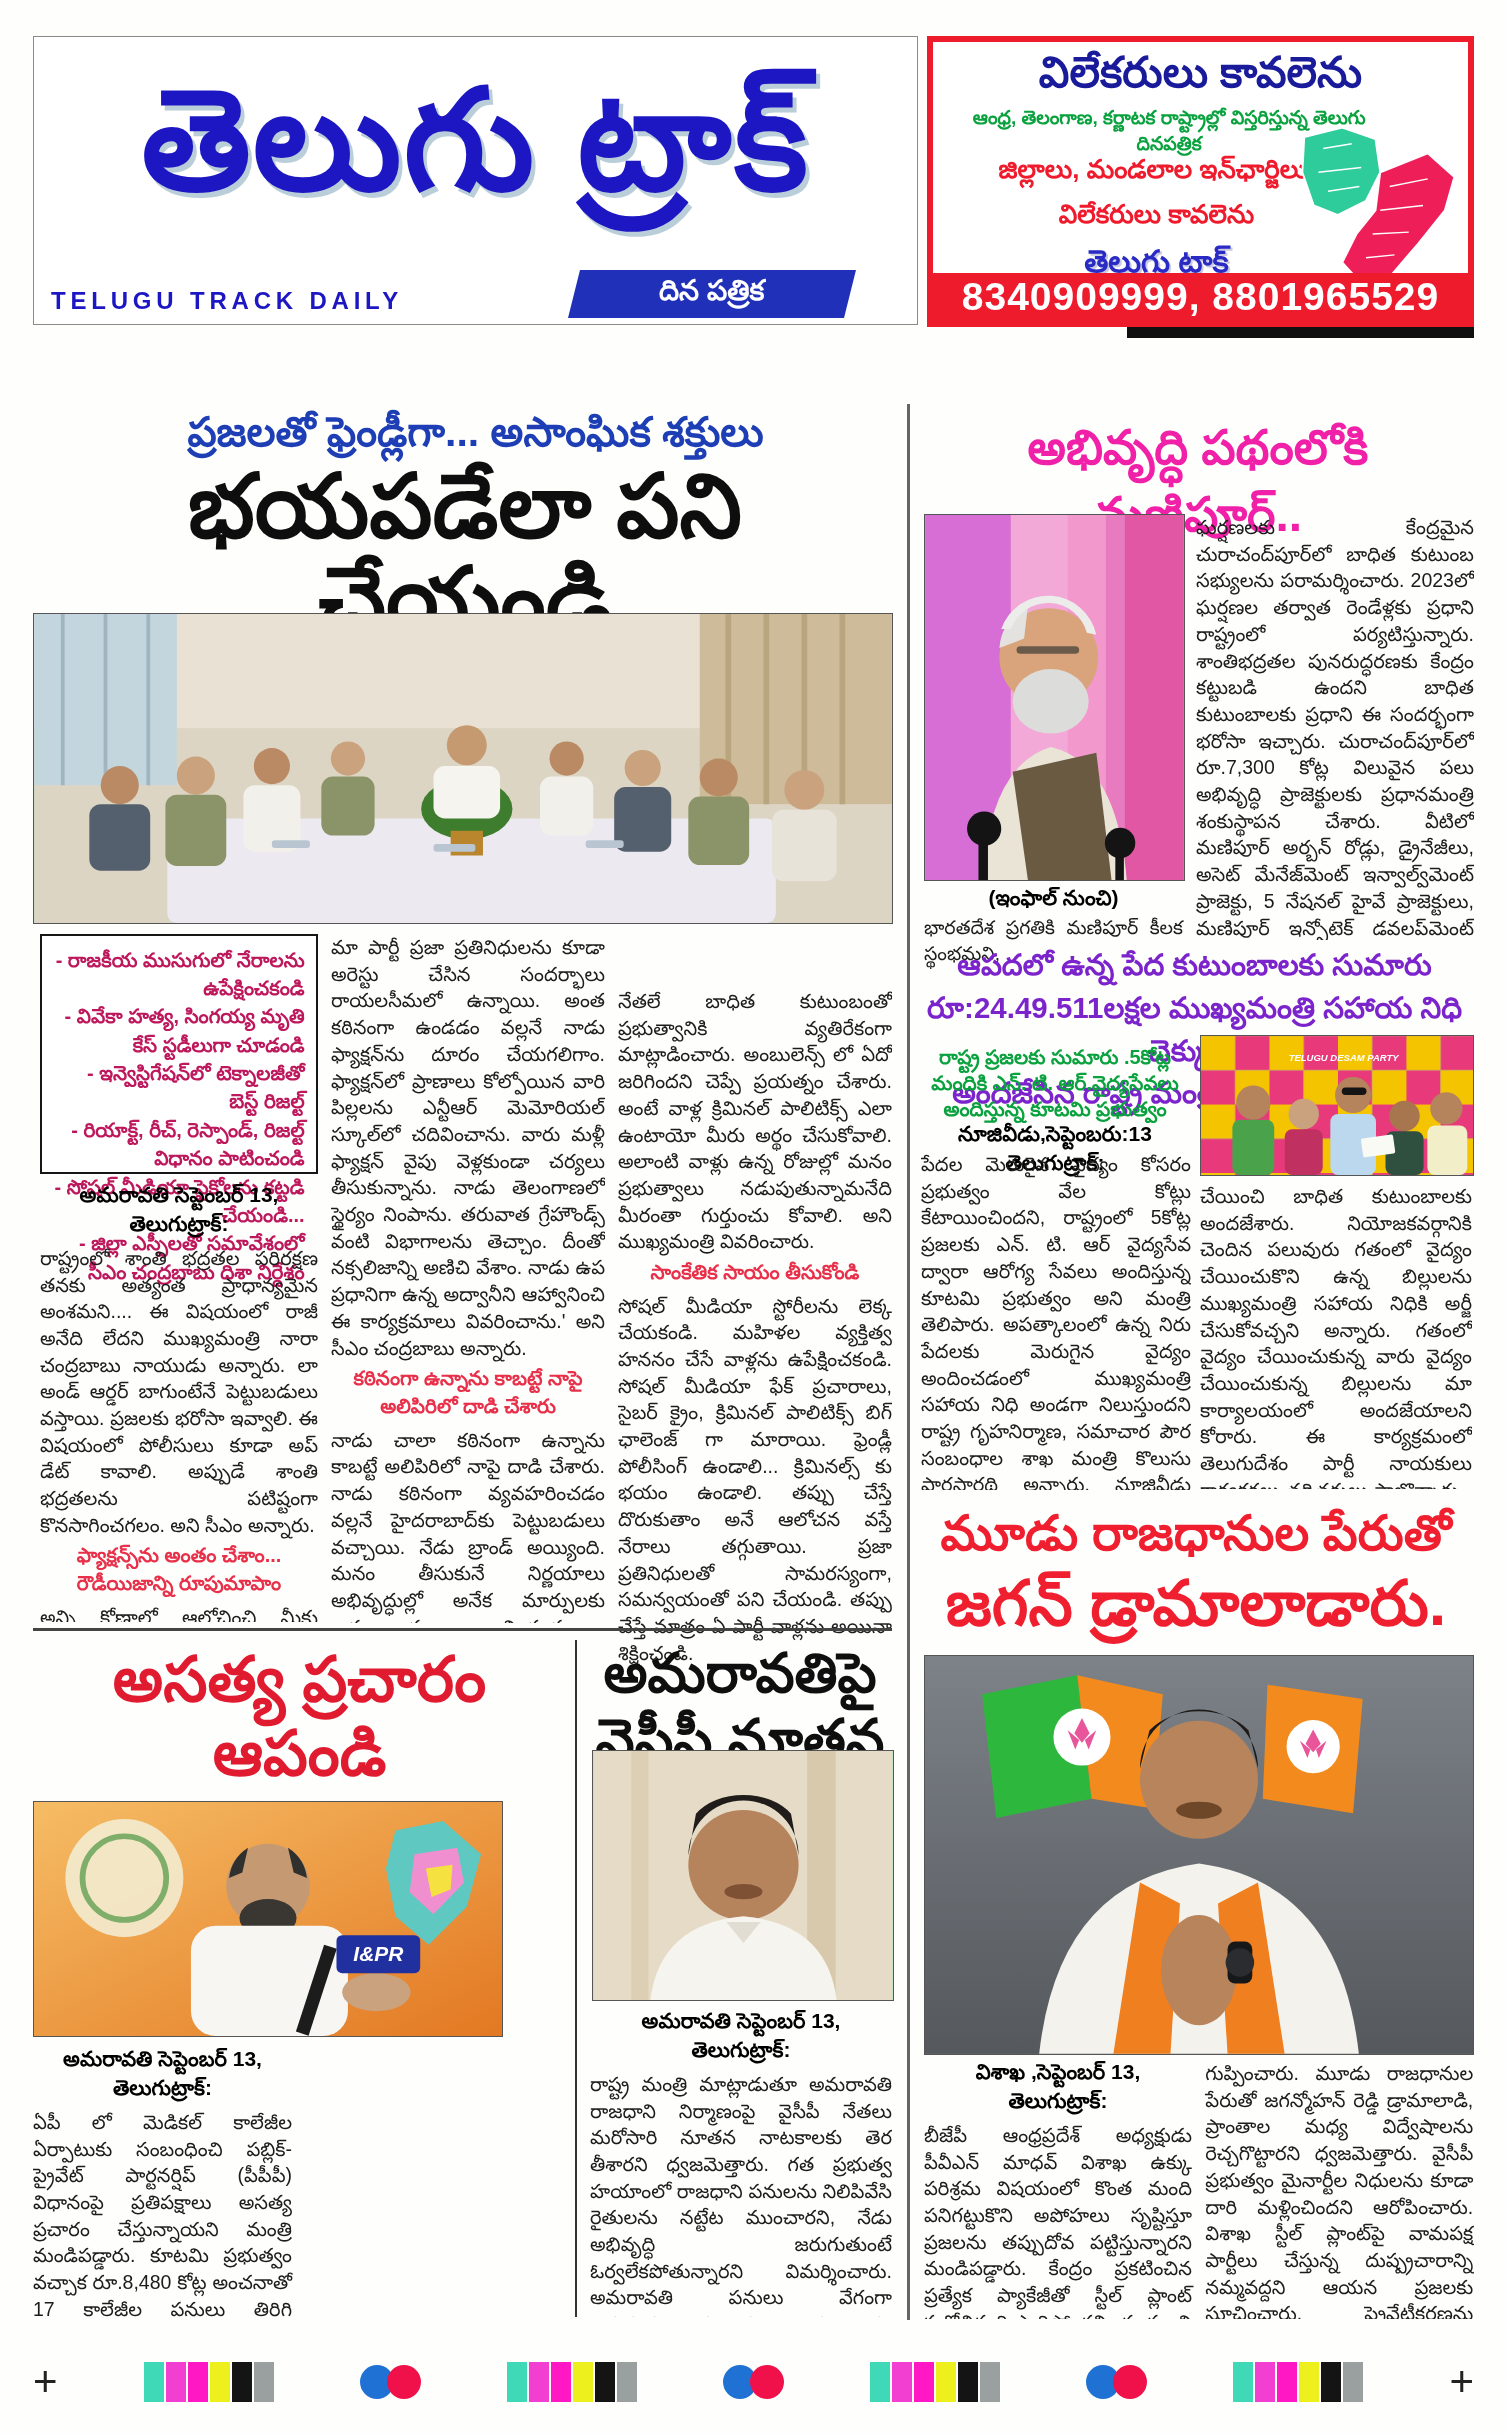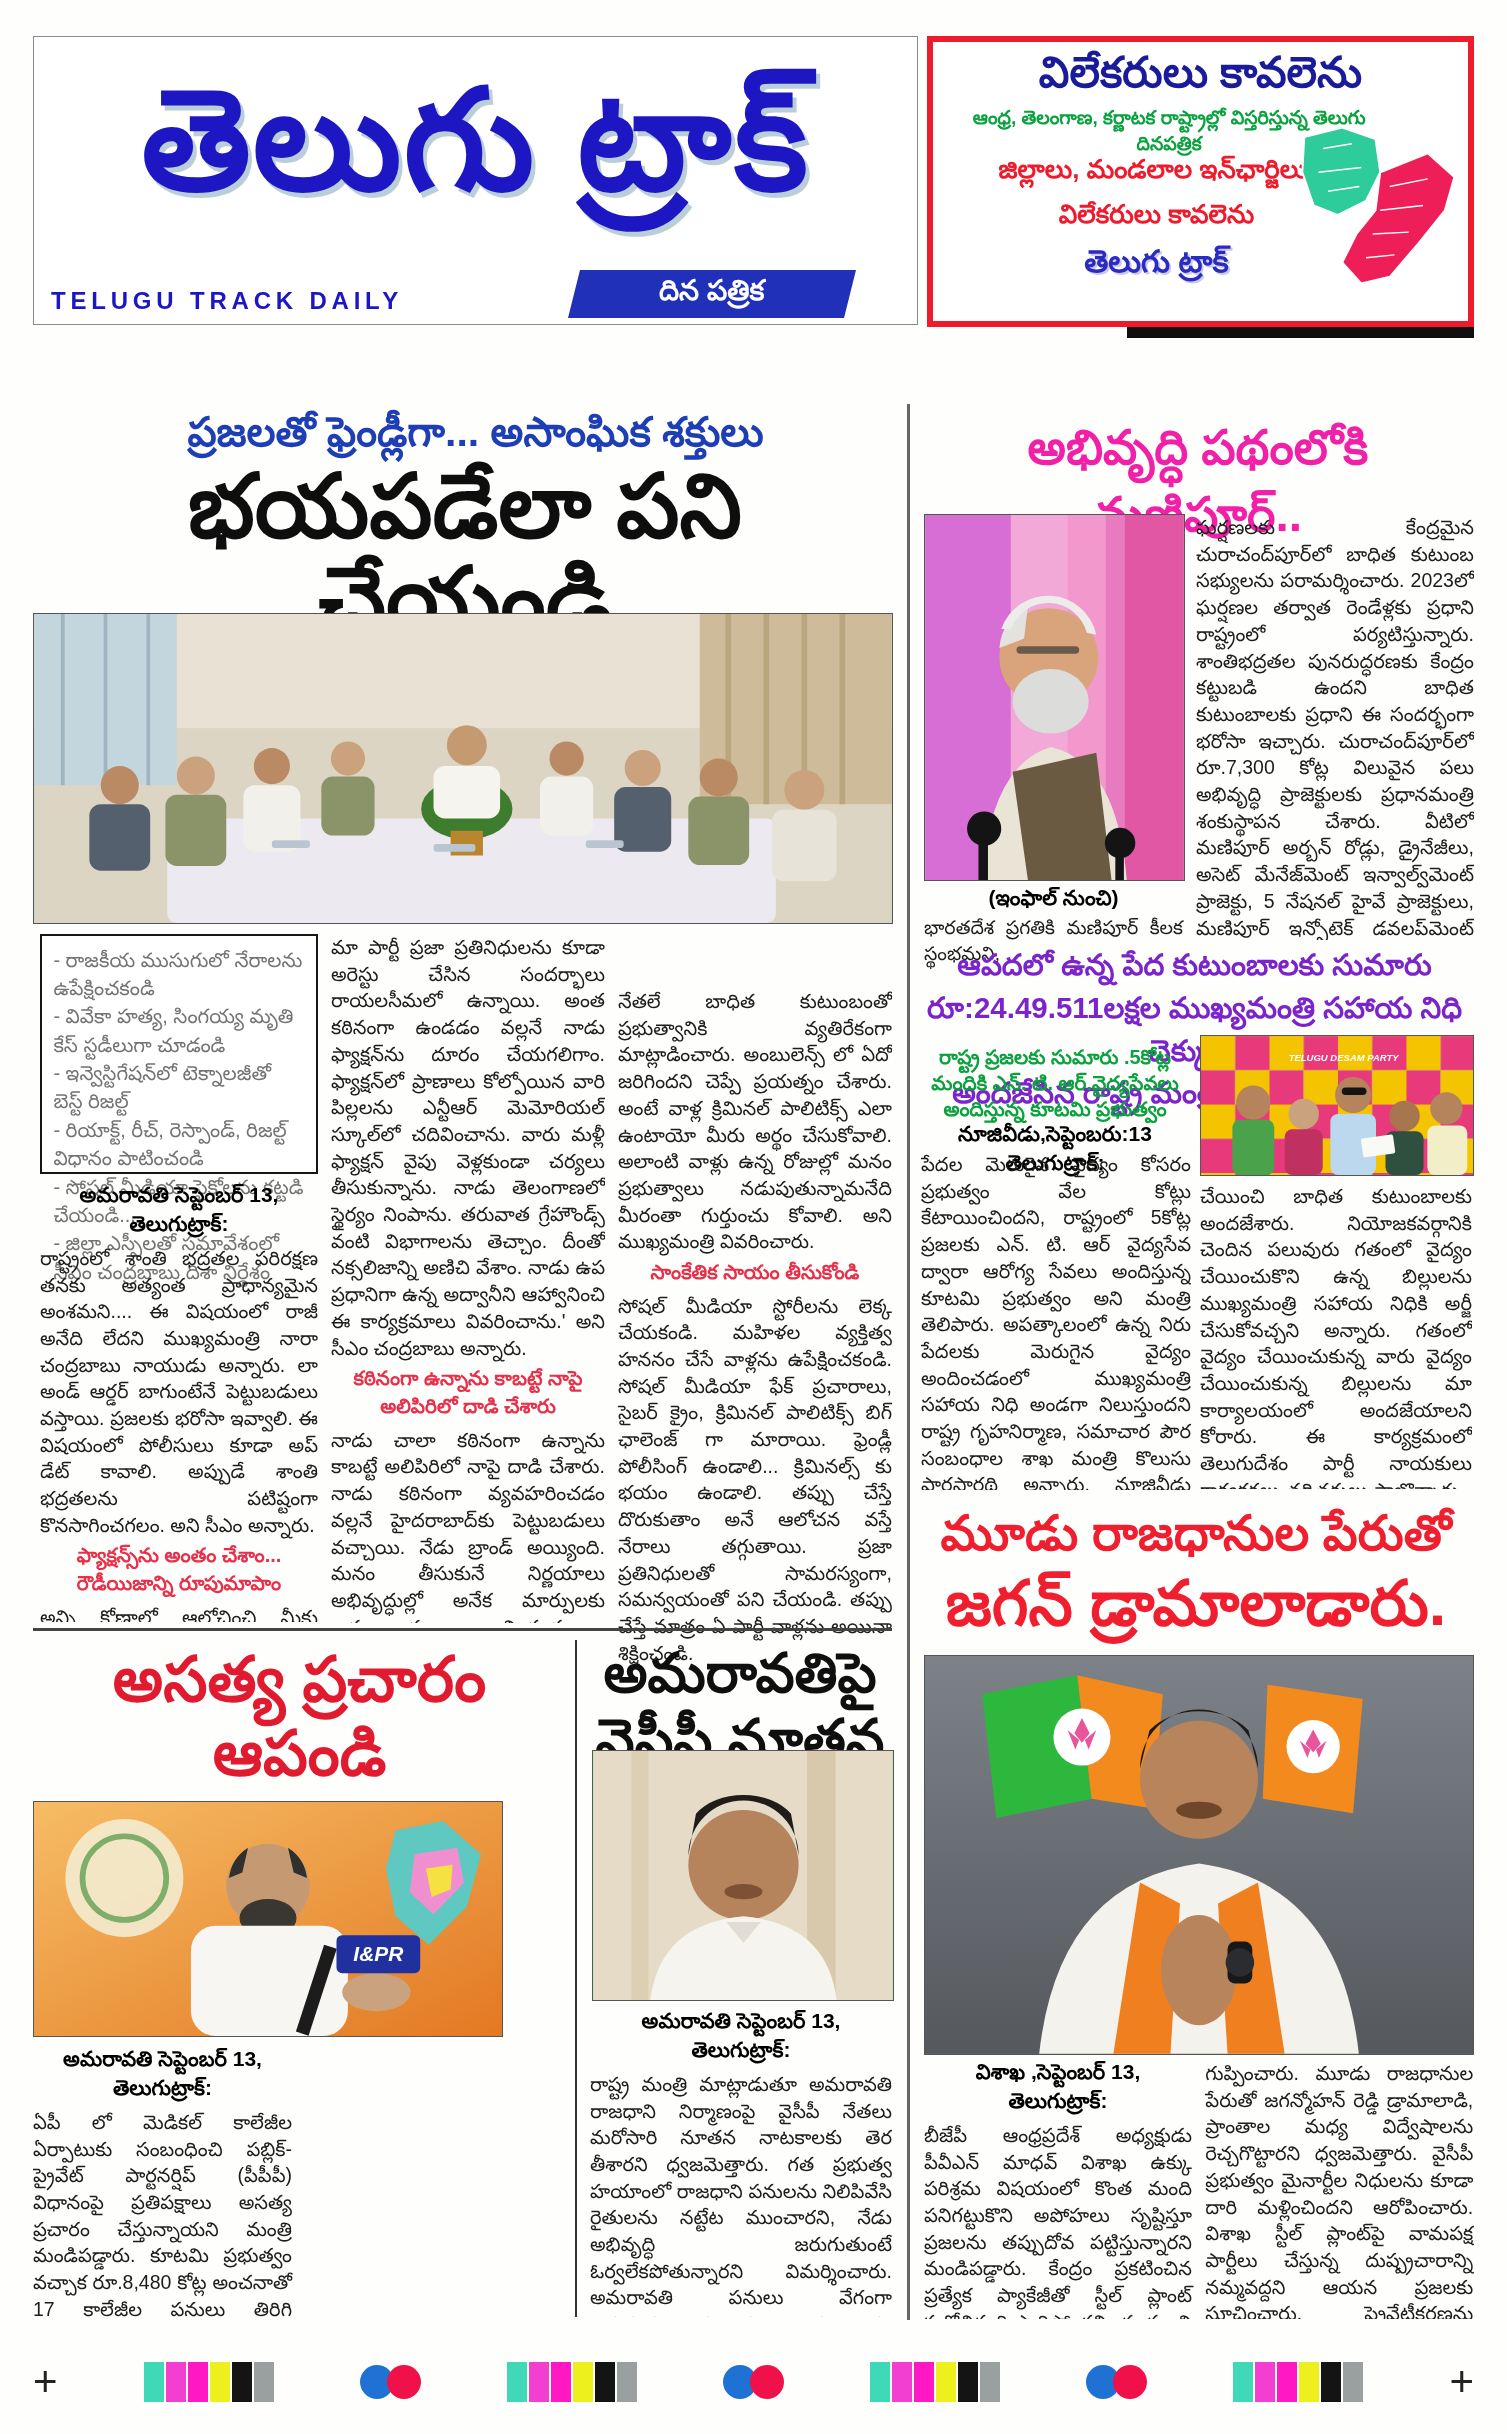--- a/index.html
+++ b/index.html
@@ -29,21 +29,21 @@
   .infoline{left:33px;top:348px;width:1441px;height:48px;background:#f5123b;border-radius:25px;color:#fff;
             display:flex;align-items:center;justify-content:space-between;padding:0 32px;box-sizing:border-box;
             font-size:22px;font-weight:700;}
   
   .kicker{left:57px;top:409px;width:837px;text-align:center;font-size:41px;font-weight:800;color:#1d3eb5;}
   .lead-headline{left:36px;top:460px;width:858px;text-align:center;font-size:89px;font-weight:900;color:#0e0e0e;line-height:1.05;}
   .photo-frame{border:1.9px solid #555;background:#86efac;overflow:hidden;font-style:italic;}
   .mainphoto{left:33px;top:613px;width:858px;height:309px;}
   .bulletbox{left:40px;top:934px;width:278px;height:240px;border:2.9px solid #161616;box-sizing:border-box;
              padding:9.5px 11.4px;background:#fff;}
-  .bulletbox .bi{font-size:20px;font-weight:400;line-height:1.42;color:#737373;}
+  .bulletbox .bi{font-size:20px;font-weight:700;line-height:1.42;color:#be185d;text-align:right;}
   .dateline{font-size:21px;font-weight:800;text-align:center;color:#000;margin-bottom:3.8px;}
   .bodytxt{font-size:19.5px;line-height:1.37;text-align:justify;color:#1c1c1c;}
   .redsub{font-size:20px;font-weight:800;color:#e8304a;text-align:center;margin:5.7px 0 3.8px;}
   .col1{left:40px;top:1183px;width:278px;height:439px;overflow:hidden;}
   .col2{left:331px;top:934px;width:274px;height:689px;overflow:hidden;}
   .col3{left:618px;top:988px;width:274px;height:689px;overflow:hidden;}
   .lead-rule{left:33px;top:1628px;width:859px;height:2.9px;background:#444;}
   
   .asatya-h{left:33px;top:1642px;width:533px;text-align:center;font-size:63px;font-weight:900;color:#e01b30;line-height:1.18;}
   .iprphoto{left:33px;top:1801px;width:468px;height:234px;}
@@ -99,20 +99,21 @@
     <div class="ad-green">ఆంధ్ర, తెలంగాణ, కర్ణాటక రాష్ట్రాల్లో విస్తరిస్తున్న తెలుగు దినపత్రిక</div>
     <div class="ad-red1">జిల్లాలు, మండలాల ఇన్‌ఛార్జిలు,</div>
     <div class="ad-red2">విలేకరులు కావలెను</div>
     <div class="ad-brand">తెలుగు ట్రాక్</div>
     <svg class="ad-map" width="181" height="171" viewBox="0 0 190 180">
       <path d="M20,18 L60,8 L95,20 L100,55 L85,85 L55,100 L30,90 L18,55 Z" fill="#2ecc9a" stroke="#fff" stroke-width="2"></path>
       <path d="M40,30 L70,25 M35,55 L80,50 M45,75 L78,70" stroke="#fff" stroke-width="1.4" fill="none"></path>
       <path d="M100,55 L150,35 L178,60 L168,95 L140,130 L110,165 L80,172 L60,150 L75,120 L95,95 Z" fill="#ee1f58" stroke="#fff" stroke-width="2"></path>
       <path d="M110,70 L150,62 M100,95 L145,90 M92,120 L130,118 M85,145 L115,142" stroke="#fff" stroke-width="1.4" fill="none"></path>
     </svg>
+    <div class="ad-phones">8340909999, 8801965529</div>
   </div>
   <div class="abs ad-blackbar"></div>
 
 
   <div class="abs kicker">ప్రజలతో ఫ్రెండ్లీగా... అసాంఘిక శక్తులు</div>
   <div class="abs lead-headline">భయపడేలా పని చేయండి</div>
 
   <div class="abs photo-frame mainphoto">
     <svg width="858" height="309" viewBox="0 0 902 325">
       <rect width="902" height="325" fill="#ddd5c4"></rect>

